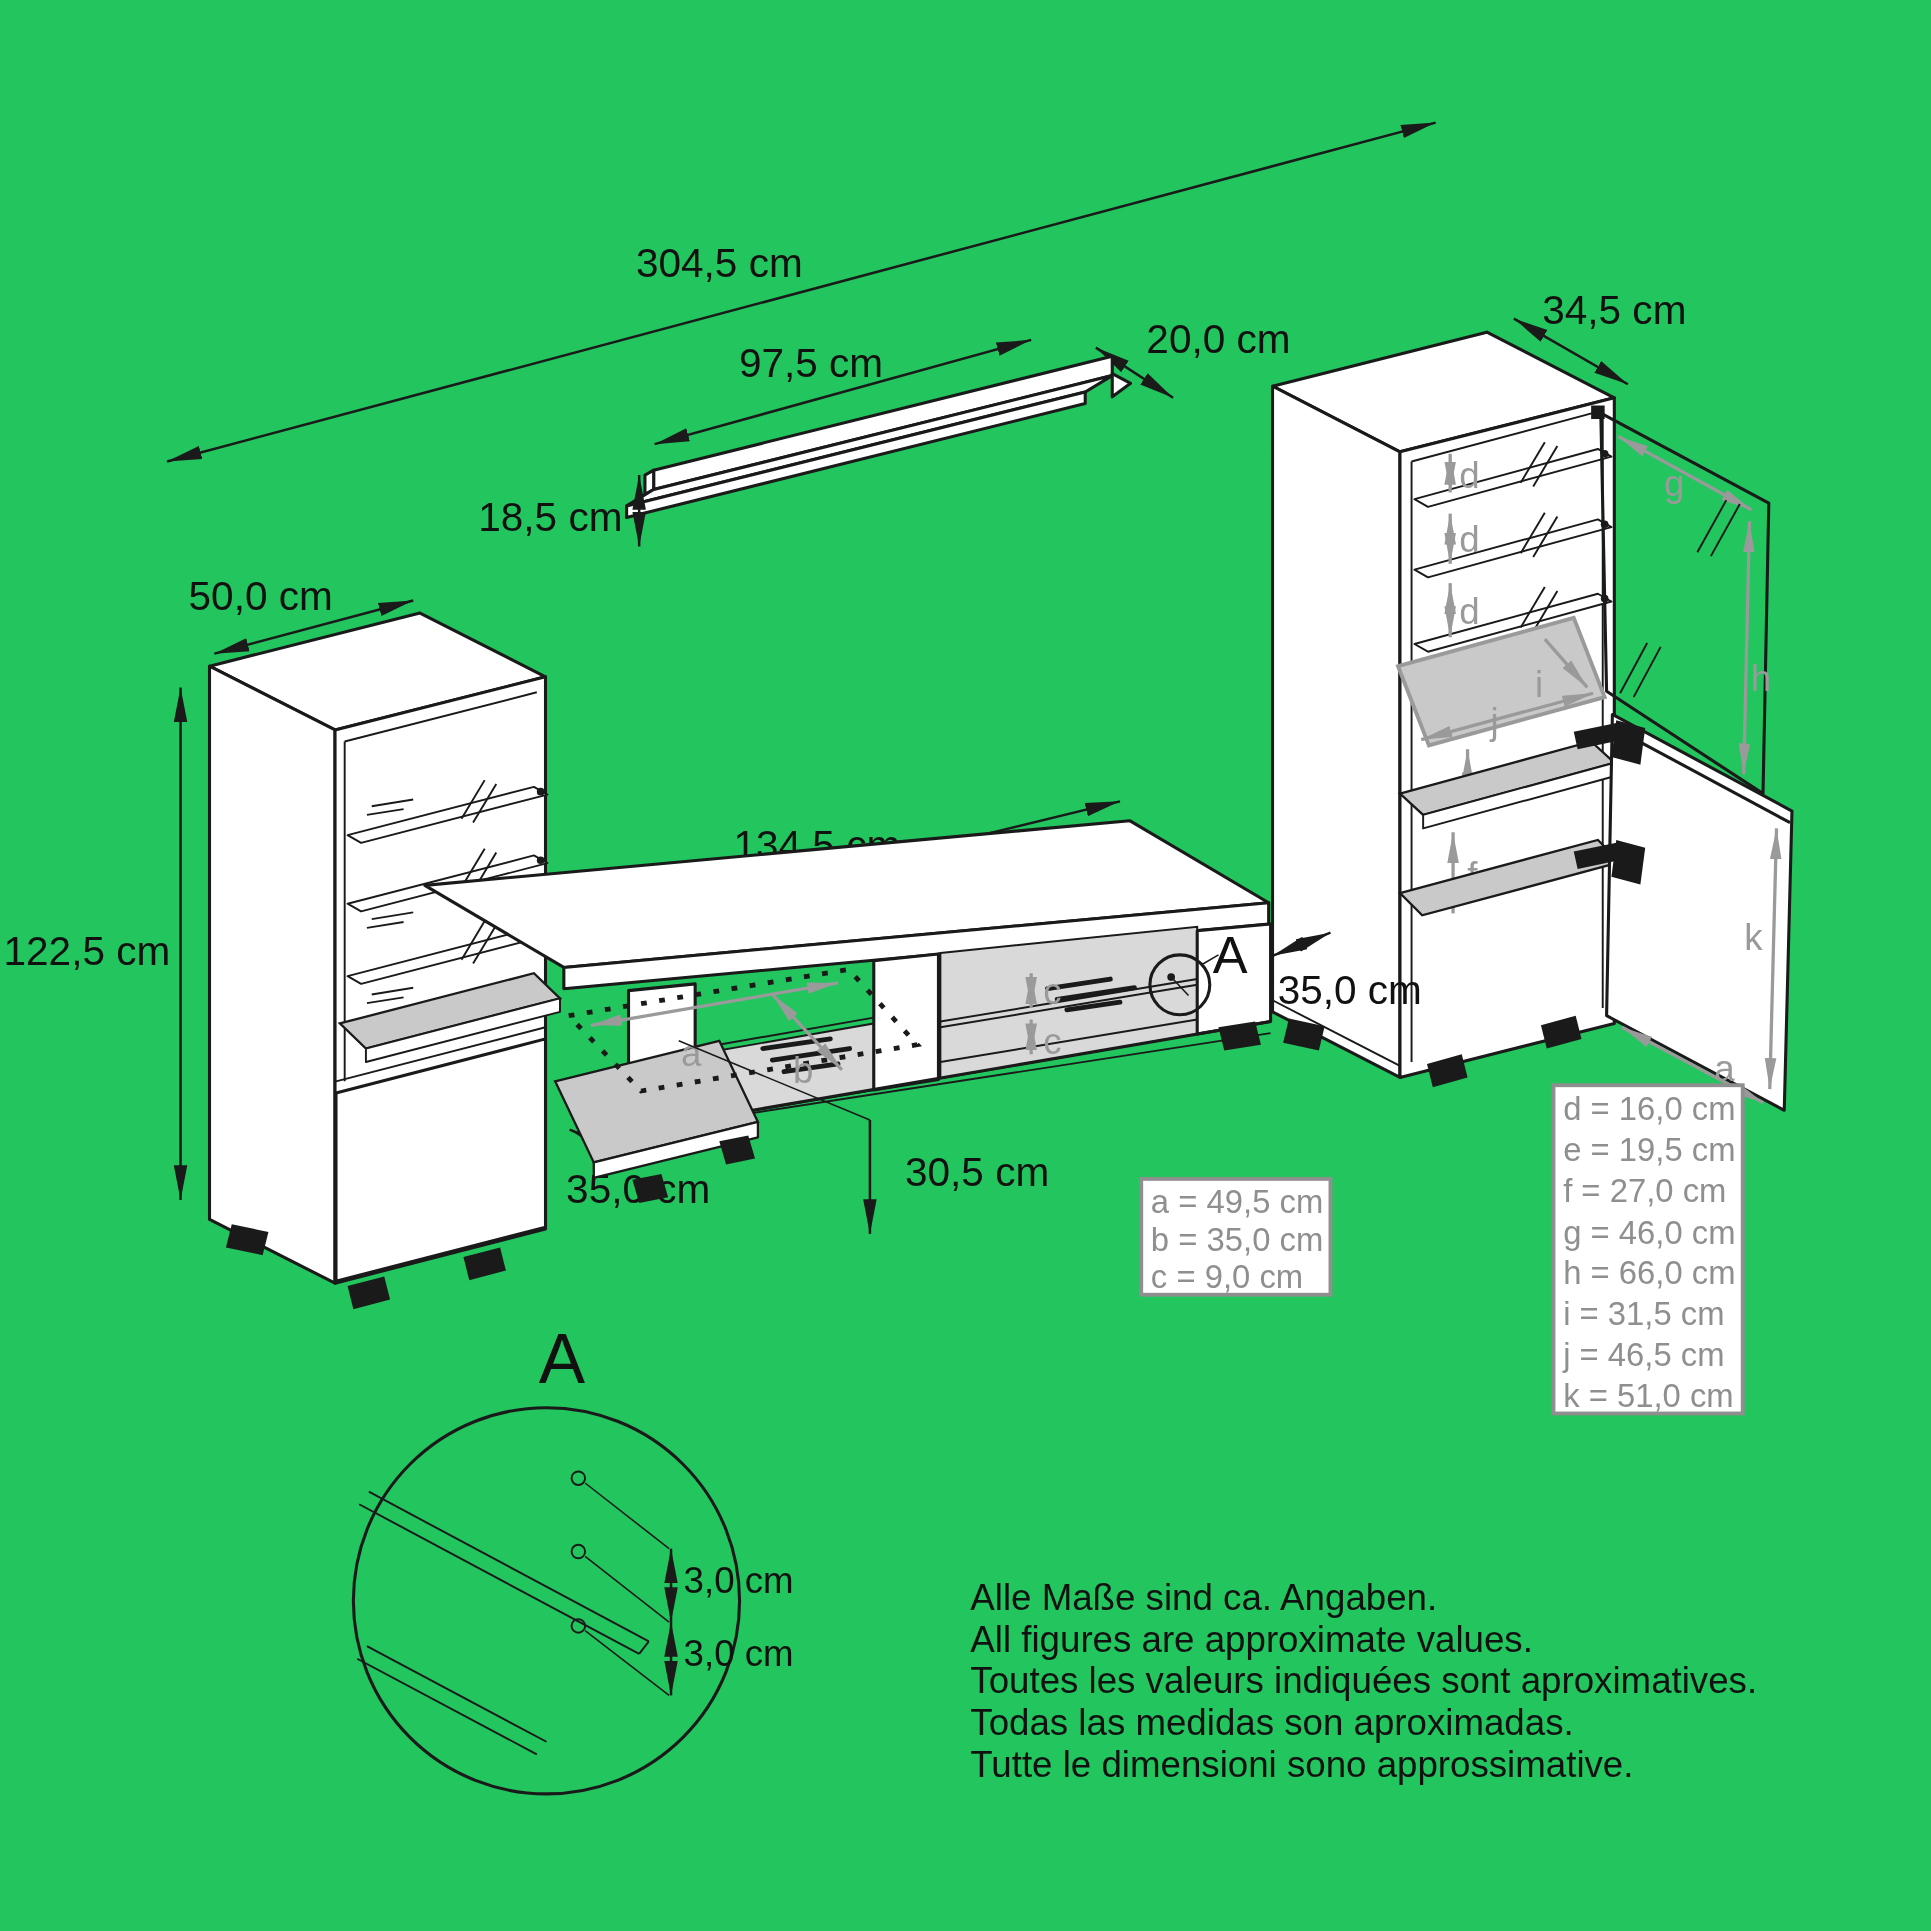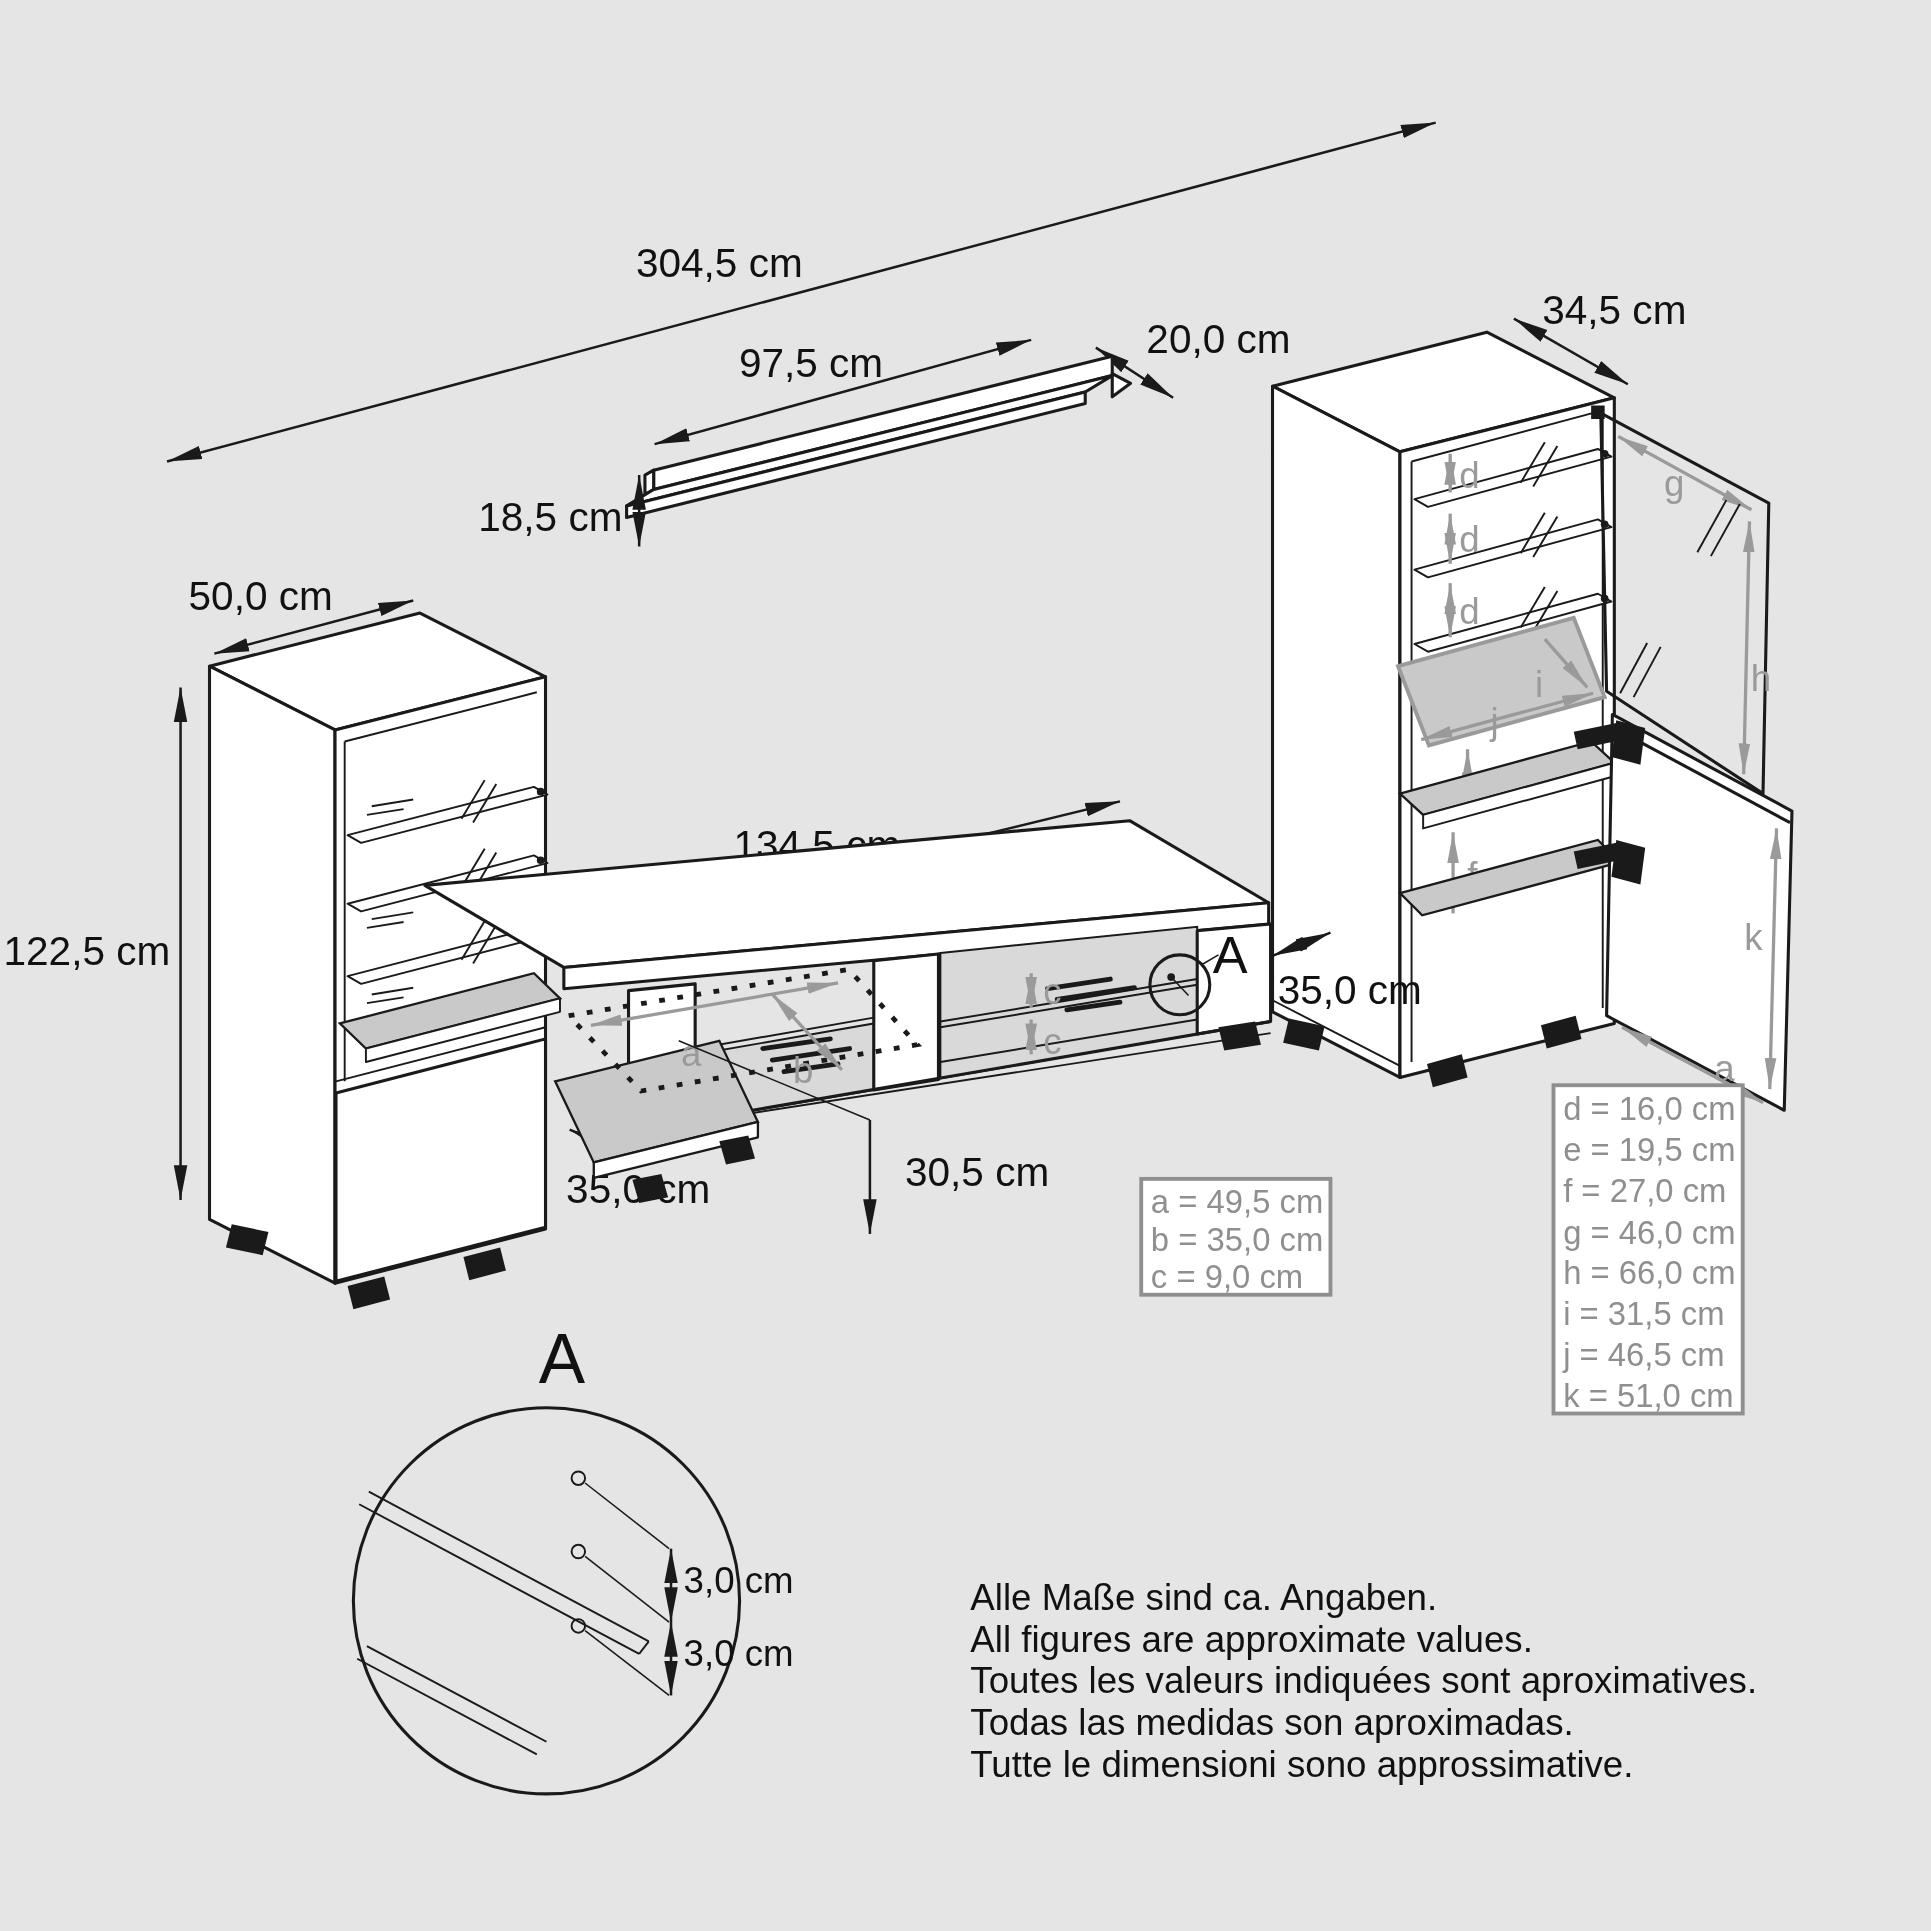--- a/index.html
+++ b/index.html
@@ -1,16 +1,16 @@
 <!DOCTYPE html>
 <html><head>
 <meta charset="utf-8">
 <style>
   html,body{margin:0;padding:0;background:#fff;}
-  .page{width:1931px;height:1931px;background:#e5e5e5;position:relative;overflow:hidden;}
+  .page{width:1931px;height:1931px;background:#22c55e;position:relative;overflow:hidden;}
   svg{display:block;}
   text{font-family:"Liberation Sans","DejaVu Sans",sans-serif;fill:#111;}
   .t{font-size:42px;text-anchor:middle;}
   .ts{font-size:38px;text-anchor:start;}
   .ltr{font-size:38px;fill:#9a9a9a;text-anchor:middle;}
   .leg{font-size:34px;fill:#8f8f8f;text-anchor:start;}
   .foot{font-size:38px;text-anchor:start;}
   .bigA{font-size:72px;text-anchor:middle;}
   .markA{font-size:54px;text-anchor:middle;}
   .ln{stroke:#1a1a1a;stroke-width:3.2;fill:none;stroke-linejoin:round;}

